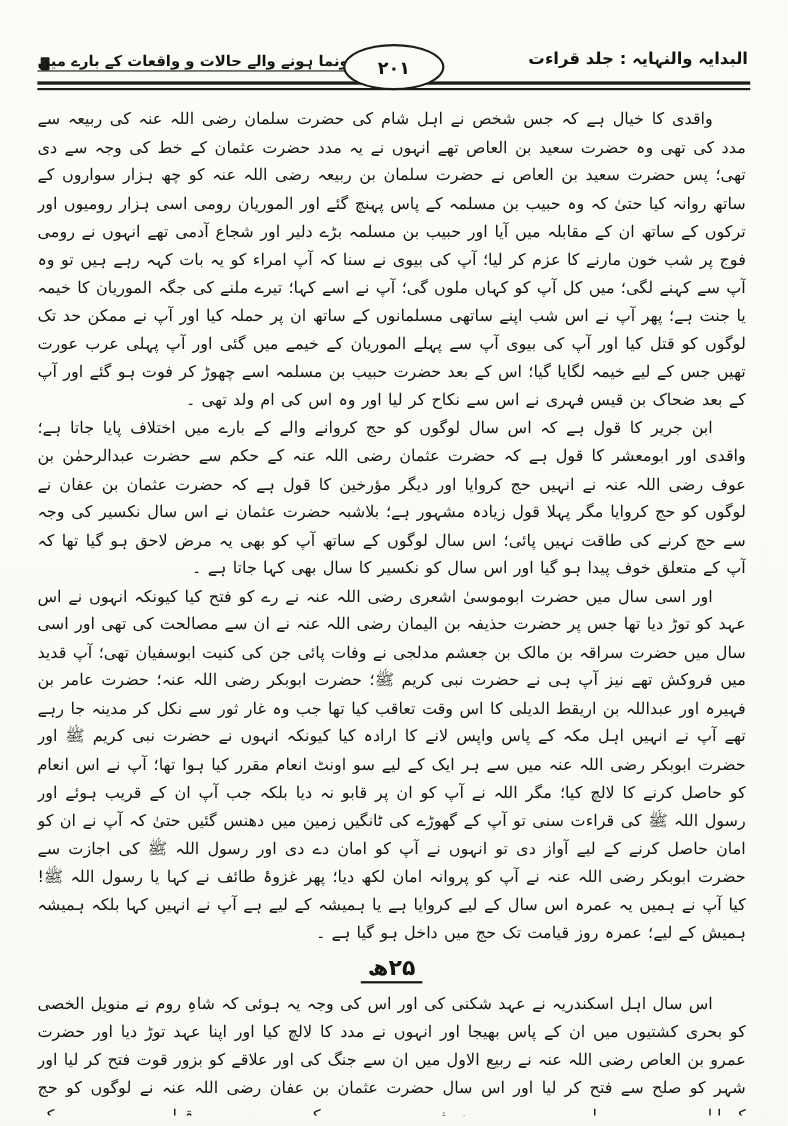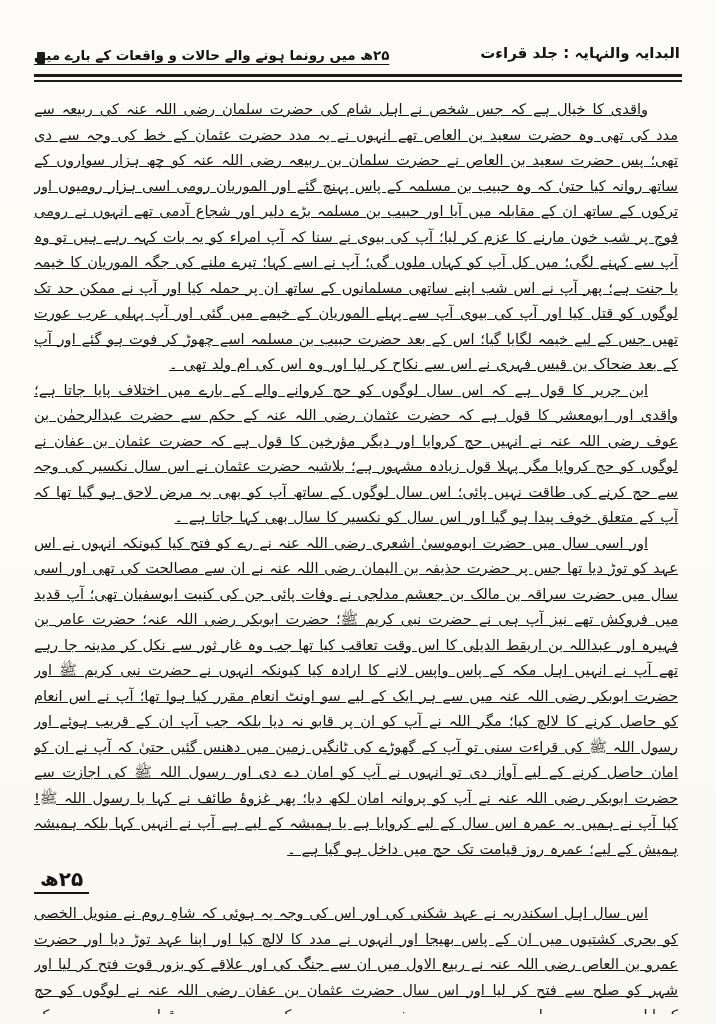--- a/index.html
+++ b/index.html
@@ -43,25 +43,24 @@
     position:absolute;top:96px;left:34px;right:38px;bottom:10px;
     overflow:hidden;
   }
   .content p{
     margin:0;
     font-size:14.6px;
     line-height:25.5px;
     text-align:justify;
     text-indent:30px;
     word-spacing:1px;
-    text-decoration:underline;
   }
   .content p.continued{text-align-last:justify;}
   .section-heading{
-    text-align:left;
+    text-align:center;
     margin:6px 0 6px 0;
     text-decoration:underline;
   }
   .section-heading span{
     display:inline-block;
     font-size:20px;font-weight:bold;
     border-bottom:2.5px solid #141414;
     padding:0 6px 1px 6px;
   }
   
@@ -73,20 +72,23 @@
 </head>
 <body>
 
 <div class="page">
 
   <span class="artifact"></span>
 
   <div class="hdr">
     <div class="hdr-rule"></div>
     <div class="book-title">البدایہ والنہایہ : جلد قراءت</div>
+    <div class="pageno-oval">
+      <span>۲۰۱</span>
+    </div>
     <div class="chapter-title">۲۵ھ میں رونما ہونے والے حالات و واقعات کے بارے میں</div>
   </div>
 
   <div class="content">
     <p>واقدی کا خیال ہے کہ جس شخص نے اہل شام کی حضرت سلمان رضی اللہ عنہ کی ربیعہ سے مدد کی تھی وہ حضرت سعید بن العاص تھے انہوں نے یہ مدد حضرت عثمان کے خط کی وجہ سے دی تھی؛ پس حضرت سعید بن العاص نے حضرت سلمان بن ربیعہ رضی اللہ عنہ کو چھ ہزار سواروں کے ساتھ روانہ کیا حتیٰ کہ وہ حبیب بن مسلمہ کے پاس پہنچ گئے اور الموریان رومی اسی ہزار رومیوں اور ترکوں کے ساتھ ان کے مقابلہ میں آیا اور حبیب بن مسلمہ بڑے دلیر اور شجاع آدمی تھے انہوں نے رومی فوج پر شب خون مارنے کا عزم کر لیا؛ آپ کی بیوی نے سنا کہ آپ امراء کو یہ بات کہہ رہے ہیں تو وہ آپ سے کہنے لگی؛ میں کل آپ کو کہاں ملوں گی؛ آپ نے اسے کہا؛ تیرے ملنے کی جگہ الموریان کا خیمہ یا جنت ہے؛ پھر آپ نے اس شب اپنے ساتھی مسلمانوں کے ساتھ ان پر حملہ کیا اور آپ نے ممکن حد تک لوگوں کو قتل کیا اور آپ کی بیوی آپ سے پہلے الموریان کے خیمے میں گئی اور آپ پہلی عرب عورت تھیں جس کے لیے خیمہ لگایا گیا؛ اس کے بعد حضرت حبیب بن مسلمہ اسے چھوڑ کر فوت ہو گئے اور آپ کے بعد ضحاک بن قیس فہری نے اس سے نکاح کر لیا اور وہ اس کی ام ولد تھی ۔</p>
     <p>ابن جریر کا قول ہے کہ اس سال لوگوں کو حج کروانے والے کے بارے میں اختلاف پایا جاتا ہے؛ واقدی اور ابومعشر کا قول ہے کہ حضرت عثمان رضی اللہ عنہ کے حکم سے حضرت عبدالرحمٰن بن عوف رضی اللہ عنہ نے انہیں حج کروایا اور دیگر مؤرخین کا قول ہے کہ حضرت عثمان بن عفان نے لوگوں کو حج کروایا مگر پہلا قول زیادہ مشہور ہے؛ بلاشبہ حضرت عثمان نے اس سال نکسیر کی وجہ سے حج کرنے کی طاقت نہیں پائی؛ اس سال لوگوں کے ساتھ آپ کو بھی یہ مرض لاحق ہو گیا تھا کہ آپ کے متعلق خوف پیدا ہو گیا اور اس سال کو نکسیر کا سال بھی کہا جاتا ہے ۔</p>
     <p>اور اسی سال میں حضرت ابوموسیٰ اشعری رضی اللہ عنہ نے رے کو فتح کیا کیونکہ انہوں نے اس عہد کو توڑ دیا تھا جس پر حضرت حذیفہ بن الیمان رضی اللہ عنہ نے ان سے مصالحت کی تھی اور اسی سال میں حضرت سراقہ بن مالک بن جعشم مدلجی نے وفات پائی جن کی کنیت ابوسفیان تھی؛ آپ قدید میں فروکش تھے نیز آپ ہی نے حضرت نبی کریم ﷺ؛ حضرت ابوبکر رضی اللہ عنہ؛ حضرت عامر بن فہیرہ اور عبداللہ بن اریقط الدیلی کا اس وقت تعاقب کیا تھا جب وہ غار ثور سے نکل کر مدینہ جا رہے تھے آپ نے انہیں اہل مکہ کے پاس واپس لانے کا ارادہ کیا کیونکہ انہوں نے حضرت نبی کریم ﷺ اور حضرت ابوبکر رضی اللہ عنہ میں سے ہر ایک کے لیے سو اونٹ انعام مقرر کیا ہوا تھا؛ آپ نے اس انعام کو حاصل کرنے کا لالچ کیا؛ مگر اللہ نے آپ کو ان پر قابو نہ دیا بلکہ جب آپ ان کے قریب ہوئے اور رسول اللہ ﷺ کی قراءت سنی تو آپ کے گھوڑے کی ٹانگیں زمین میں دھنس گئیں حتیٰ کہ آپ نے ان کو امان حاصل کرنے کے لیے آواز دی تو انہوں نے آپ کو امان دے دی اور رسول اللہ ﷺ کی اجازت سے حضرت ابوبکر رضی اللہ عنہ نے آپ کو پروانہ امان لکھ دیا؛ پھر غزوۂ طائف نے کہا یا رسول اللہ ﷺ! کیا آپ نے ہمیں یہ عمرہ اس سال کے لیے کروایا ہے یا ہمیشہ کے لیے ہے آپ نے انہیں کہا بلکہ ہمیشہ ہمیش کے لیے؛ عمرہ روز قیامت تک حج میں داخل ہو گیا ہے ۔</p>
 
     <div class="section-heading">
       <span>۲۵ھ</span>

